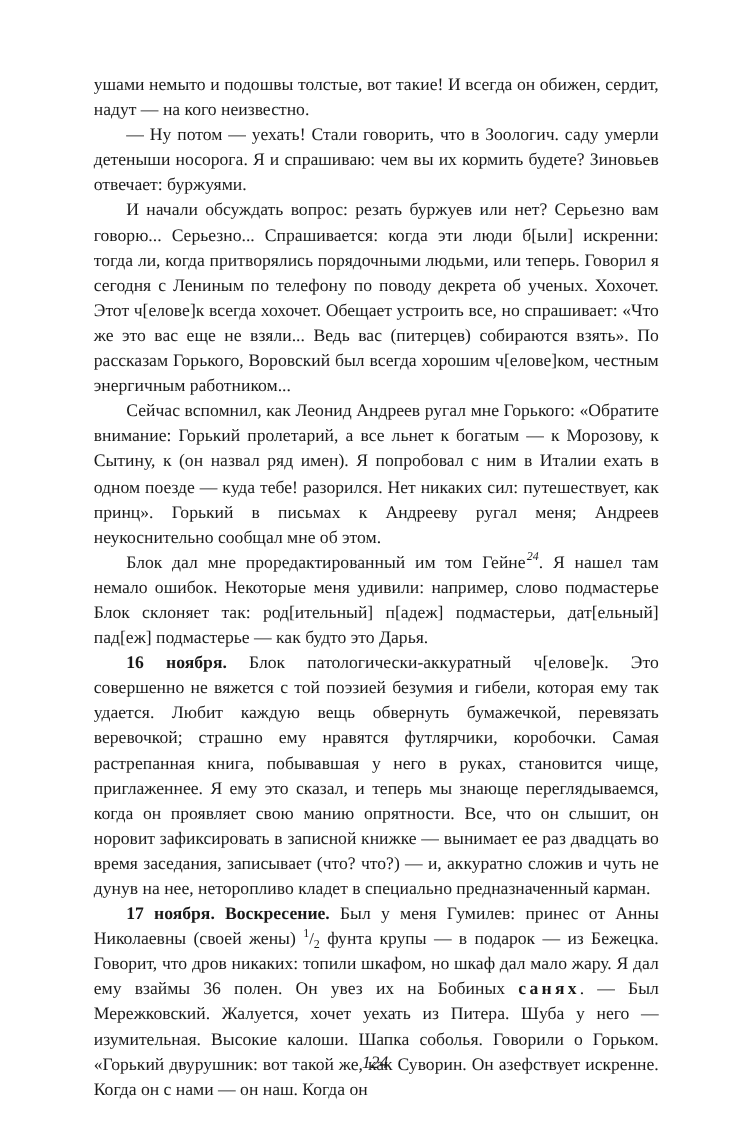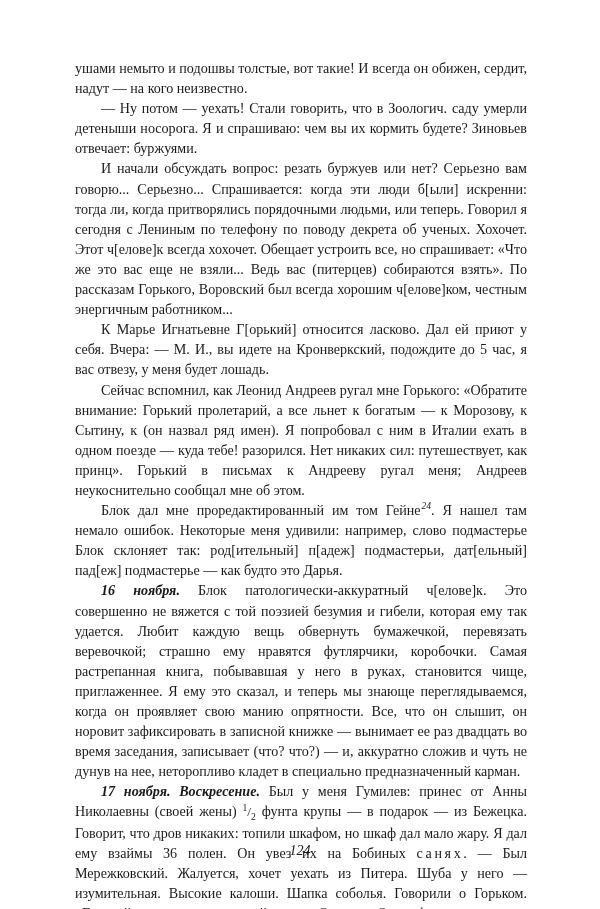--- a/index.html
+++ b/index.html
@@ -37,21 +37,20 @@
     hyphens: manual;
   }
   p.no-indent {
     text-indent: 0;
   }
   .entry-gap {
     margin-top: 27px;
   }
   .date-head {
     font-weight: bold;
-    font-style: italic;
   }
   .ital {
   }
   sup.fn {
     font-size: 0.68em;
     vertical-align: super;
     line-height: 0;
     padding-left: 1px;
     font-style: italic;
   }
@@ -65,20 +64,21 @@
     vertical-align: super;
     line-height: 0;
   }
   .frac sub {
     font-size: 0.72em;
     vertical-align: sub;
     line-height: 0;
   }
   .spaced {
     letter-spacing: 2.6px;
+    font-weight: bold;
   }
   .folio {
     position: absolute;
     left: 0;
     top: 843px;
     width: 600px;
     text-align: center;
     font-size: 14px;
     font-style: italic;
   }
@@ -89,21 +89,20 @@
 <div class="page">
 
   <div class="text-block">
 
     <p class="para no-indent">ушами немыто и подошвы толстые, вот такие! И всегда он обижен, сердит, надут — на кого неизвестно.</p>
 
     <p class="para">— Ну потом — уехать! Стали говорить, что в Зоологич. саду умерли детеныши носорога. Я и спрашиваю: чем вы их кормить будете? Зиновьев отвечает: буржуями.</p>
 
     <p class="para">И начали обсуждать вопрос: резать буржуев или нет? Серьезно вам говорю... Серьезно... Спрашивается: когда эти люди б[ыли] искренни: тогда ли, когда притворялись порядочными людьми, или теперь. Говорил я сегодня с Лениным по телефону по поводу декрета об ученых. Хохочет. Этот ч[елове]к всегда хохочет. Обещает устроить все, но спрашивает: «Что же это вас еще не взяли... Ведь вас (питерцев) собираются взять». По рассказам Горького, Воровский был всегда хорошим ч[елове]ком, честным энергичным работником...</p>
 
-    <p class="para">К Марье Игнатьевне Г[орький] относится ласково. Дал ей приют у себя. Вчера: — М. И., вы идете на Кронверкский, подождите до 5 час, я вас отвезу, у меня будет лошадь.</p>
 
     <p class="para">Сейчас вспомнил, как Леонид Андреев ругал мне Горького: «Обратите внимание: Горький пролетарий, а все льнет к богатым — к Морозову, к Сытину, к (он назвал ряд имен). Я попробовал с ним в Италии ехать в одном поезде — куда тебе! разорился. Нет никаких сил: путешествует, как принц». Горький в письмах к Андрееву ругал меня; Андреев неукоснительно сообщал мне об этом.</p>
 
     <p class="para"><span>Блок дал мне проредактированный им том Гейне</span><sup class="fn">24</sup><span>. Я нашел там немало ошибок. Некоторые меня удивили: например, слово </span><span class="ital">подмастерье</span><span> Блок склоняет так: род[ительный] п[адеж] подмастерь</span><span class="ital">и</span><span>, дат[ельный] пад[еж] подмастерь</span><span class="ital">е</span><span> — как будто это Дарья.</span></p>
 
     <p class="para entry-gap"><span class="date-head">16 ноября.</span><span> Блок патологически-аккуратный ч[елове]к. Это совершенно не вяжется с той поэзией безумия и гибели, которая ему так удается. Любит каждую вещь обвернуть бумажечкой, перевязать веревочкой; страшно ему нравятся футлярчики, коробочки. Самая растрепанная книга, побывавшая у него в руках, становится чище, приглаженнее. Я ему это сказал, и теперь мы знающе переглядываемся, когда он проявляет свою манию опрятности. Все, что он слышит, он норовит зафиксировать в записной книжке — вынимает ее раз двадцать во время заседания, записывает (что? что?) — и, аккуратно сложив и чуть не дунув на нее, неторопливо кладет в специально предназначенный карман.</span></p>
 
     <p class="para entry-gap"><span class="date-head">17 ноября. Воскресение.</span><span> Был у меня Гумилев: принес от Анны Николаевны (своей жены) </span><span class="frac"><sup>1</sup>/<sub>2</sub></span><span> фунта крупы — в подарок — из Бежецка. Говорит, что дров никаких: топили шкафом, но шкаф дал мало жару. Я дал ему взаймы 36 полен. Он увез их на Бобиных </span><span class="spaced">санях</span><span>. — Был Мережковский. Жалуется, хочет уехать из Питера. Шуба у него — изумительная. Высокие калоши. Шапка соболья. Говорили о Горьком. «Горький двурушник: вот такой же, как Суворин. Он азефствует искренне. Когда он с нами — он наш. Когда он</span></p>
 
   </div>

